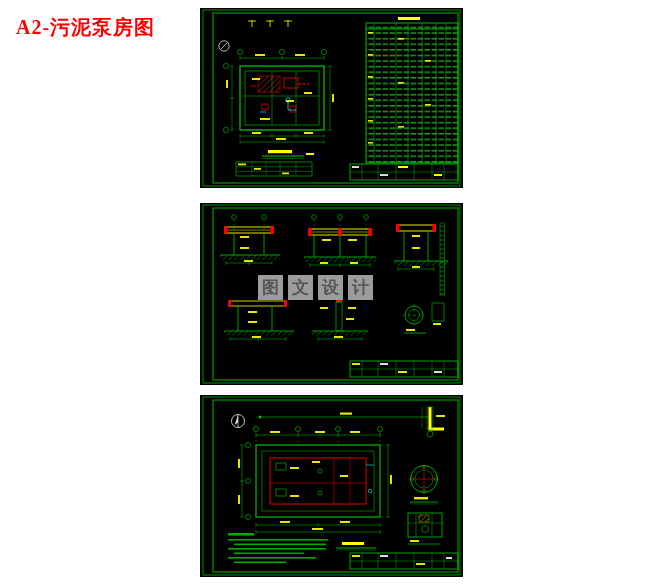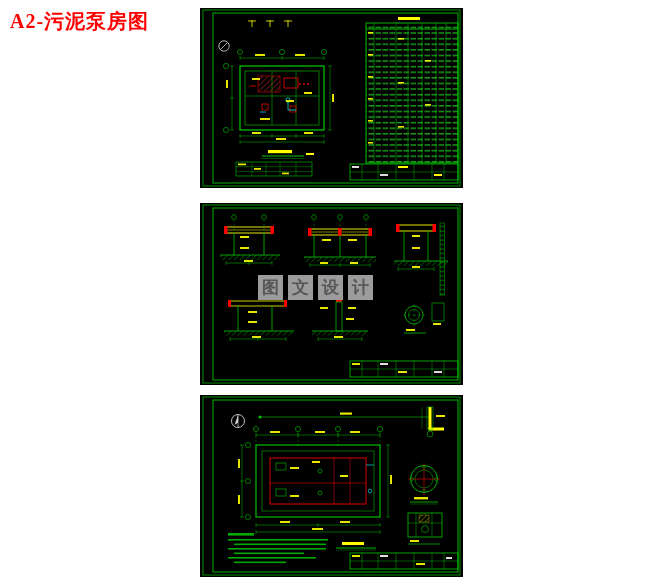--- a/index.html
+++ b/index.html
@@ -2,21 +2,21 @@
 <html><head>
 <meta charset="utf-8">
 <style>
   html,body { margin:0; padding:0; }
   body {
     width:650px; height:584px; position:relative;
     background:#ffffff; overflow:hidden;
     font-family:"Liberation Sans", sans-serif;
   }
   .page-title {
-    position:absolute; left:8px; top:6px; margin:2px;
+    position:absolute; left:8px; top:6px; margin:8px;
     font-size:20px; font-weight:bold; color:#ff0000;
     font-family:"Liberation Serif", serif; letter-spacing:1px;
     white-space:nowrap;
   }
   .sheet {
     position:absolute; left:200px; width:263px; background:#000;
   }
   .sheet svg { display:block; width:100%; height:100%; }
   .sheet-1 { top:8px;   height:180px; }
   .sheet-2 { top:203px; height:182px; }

